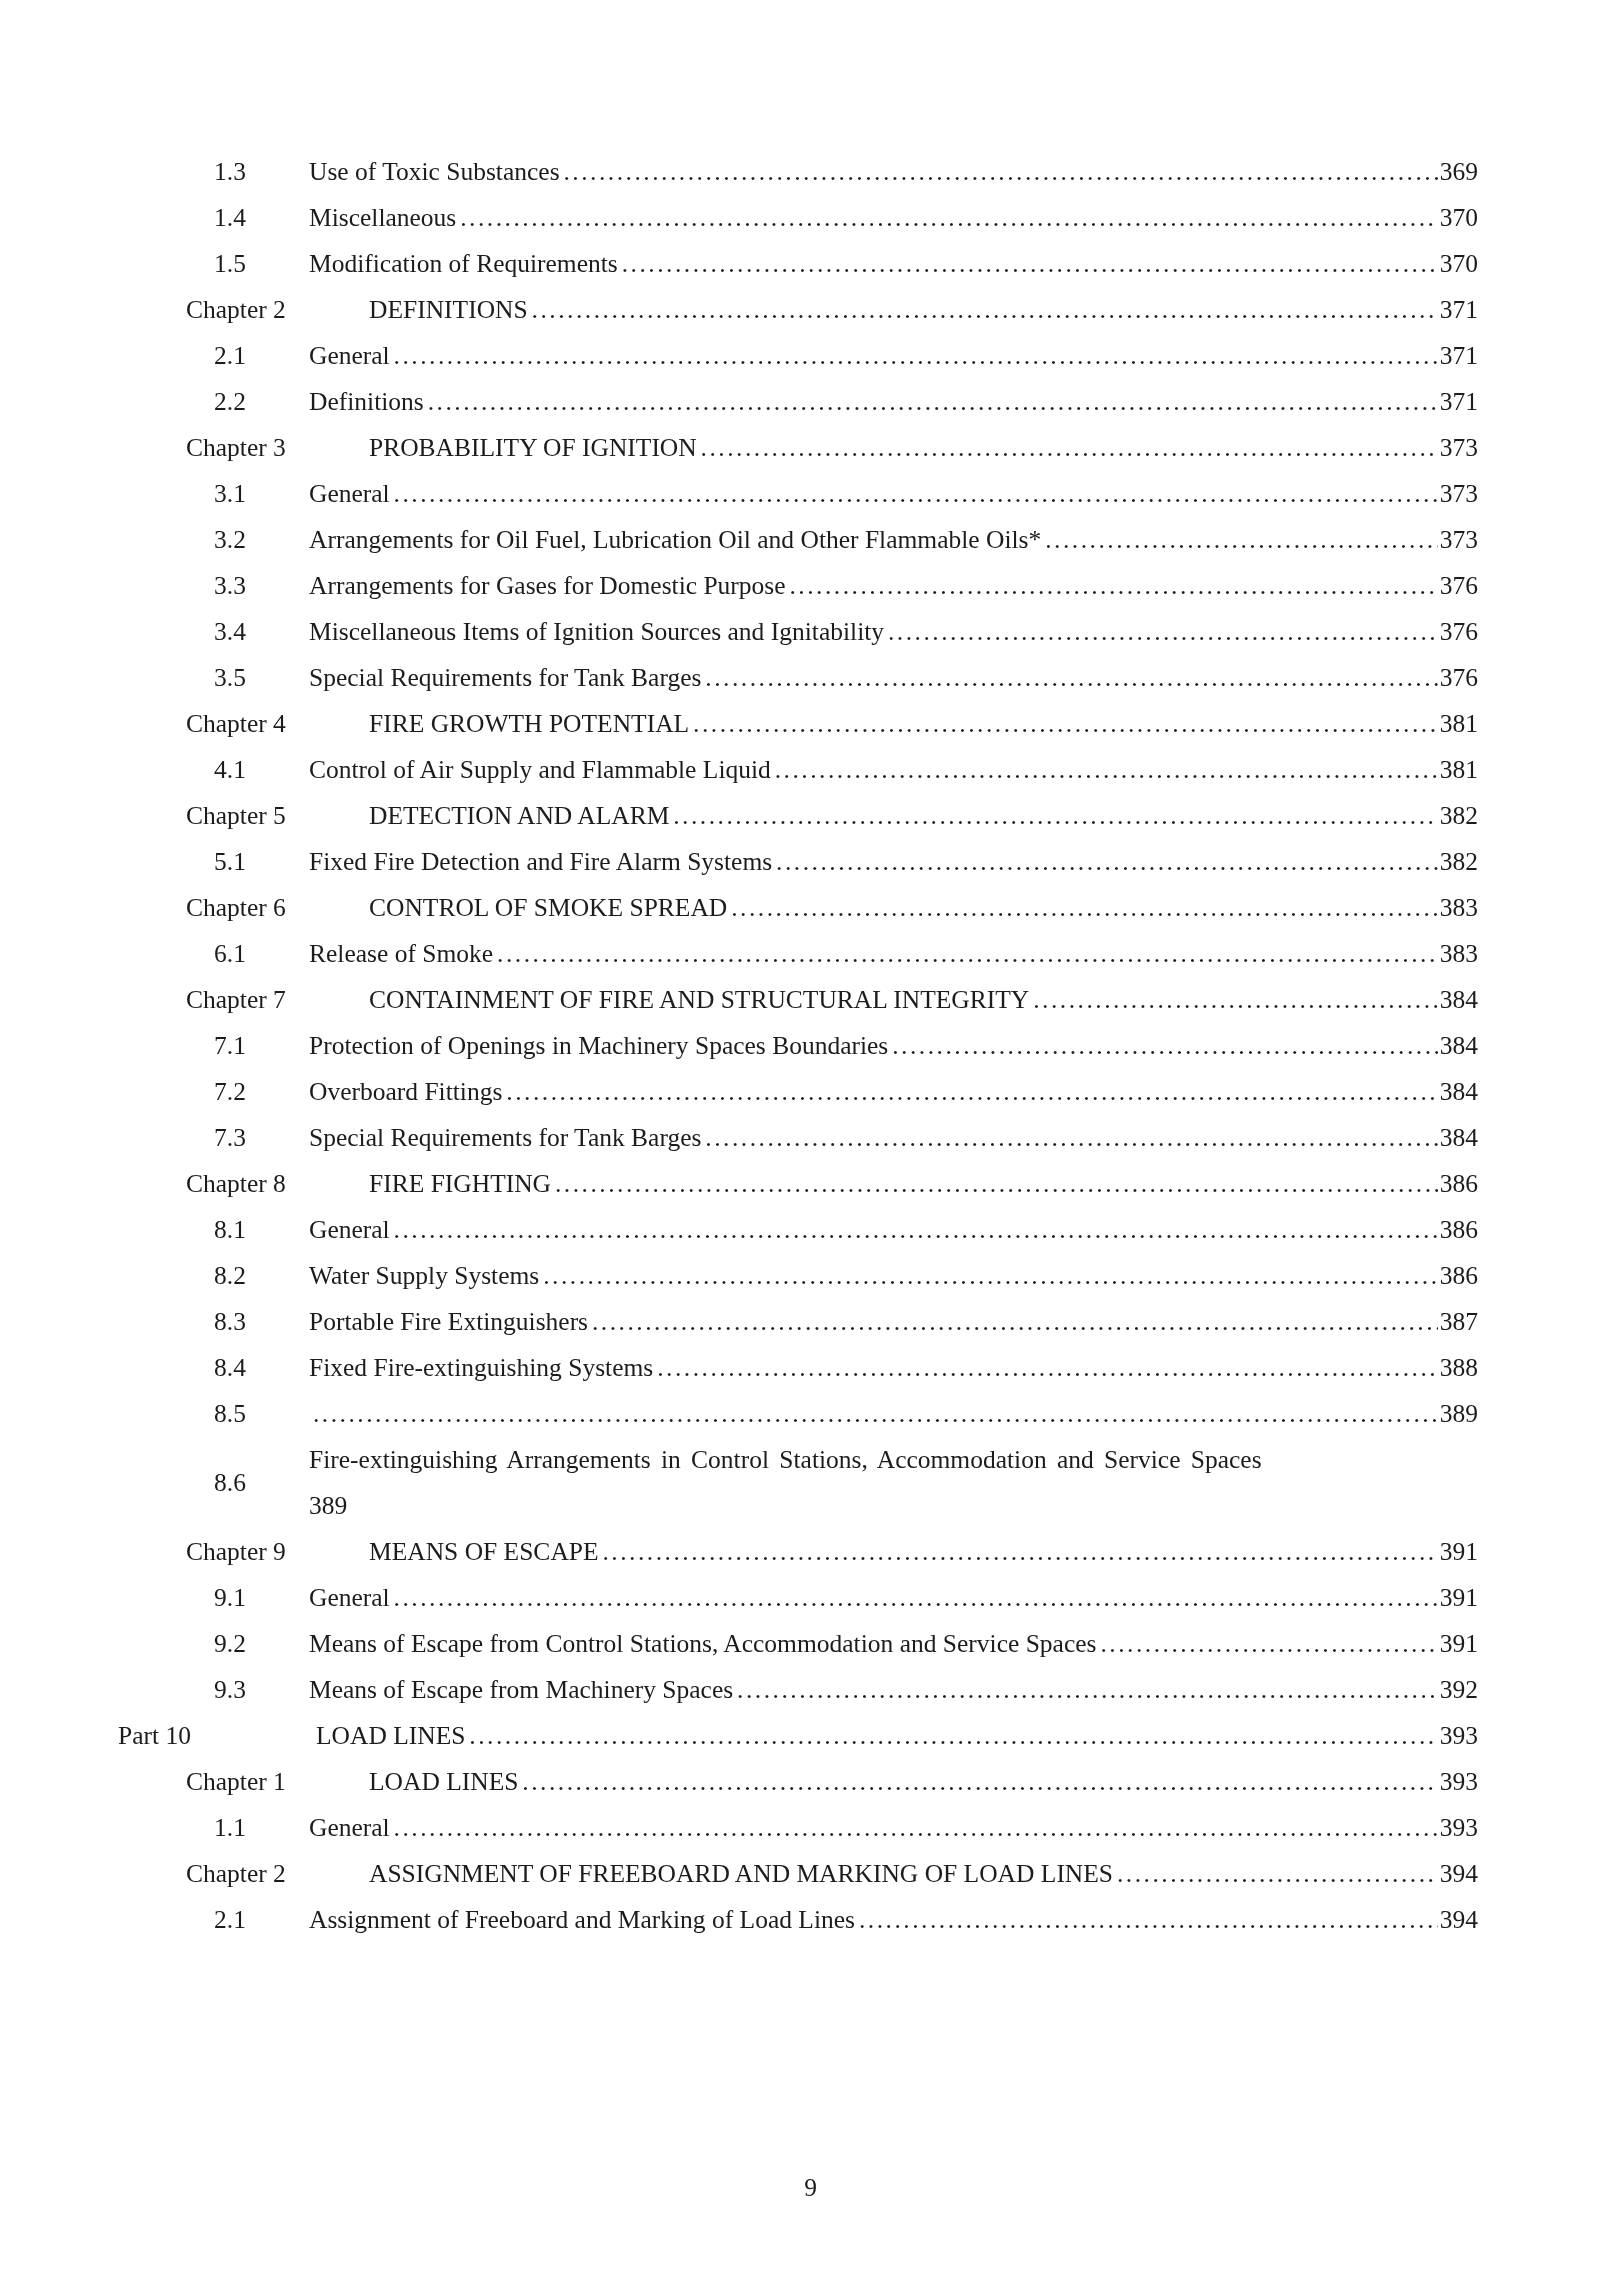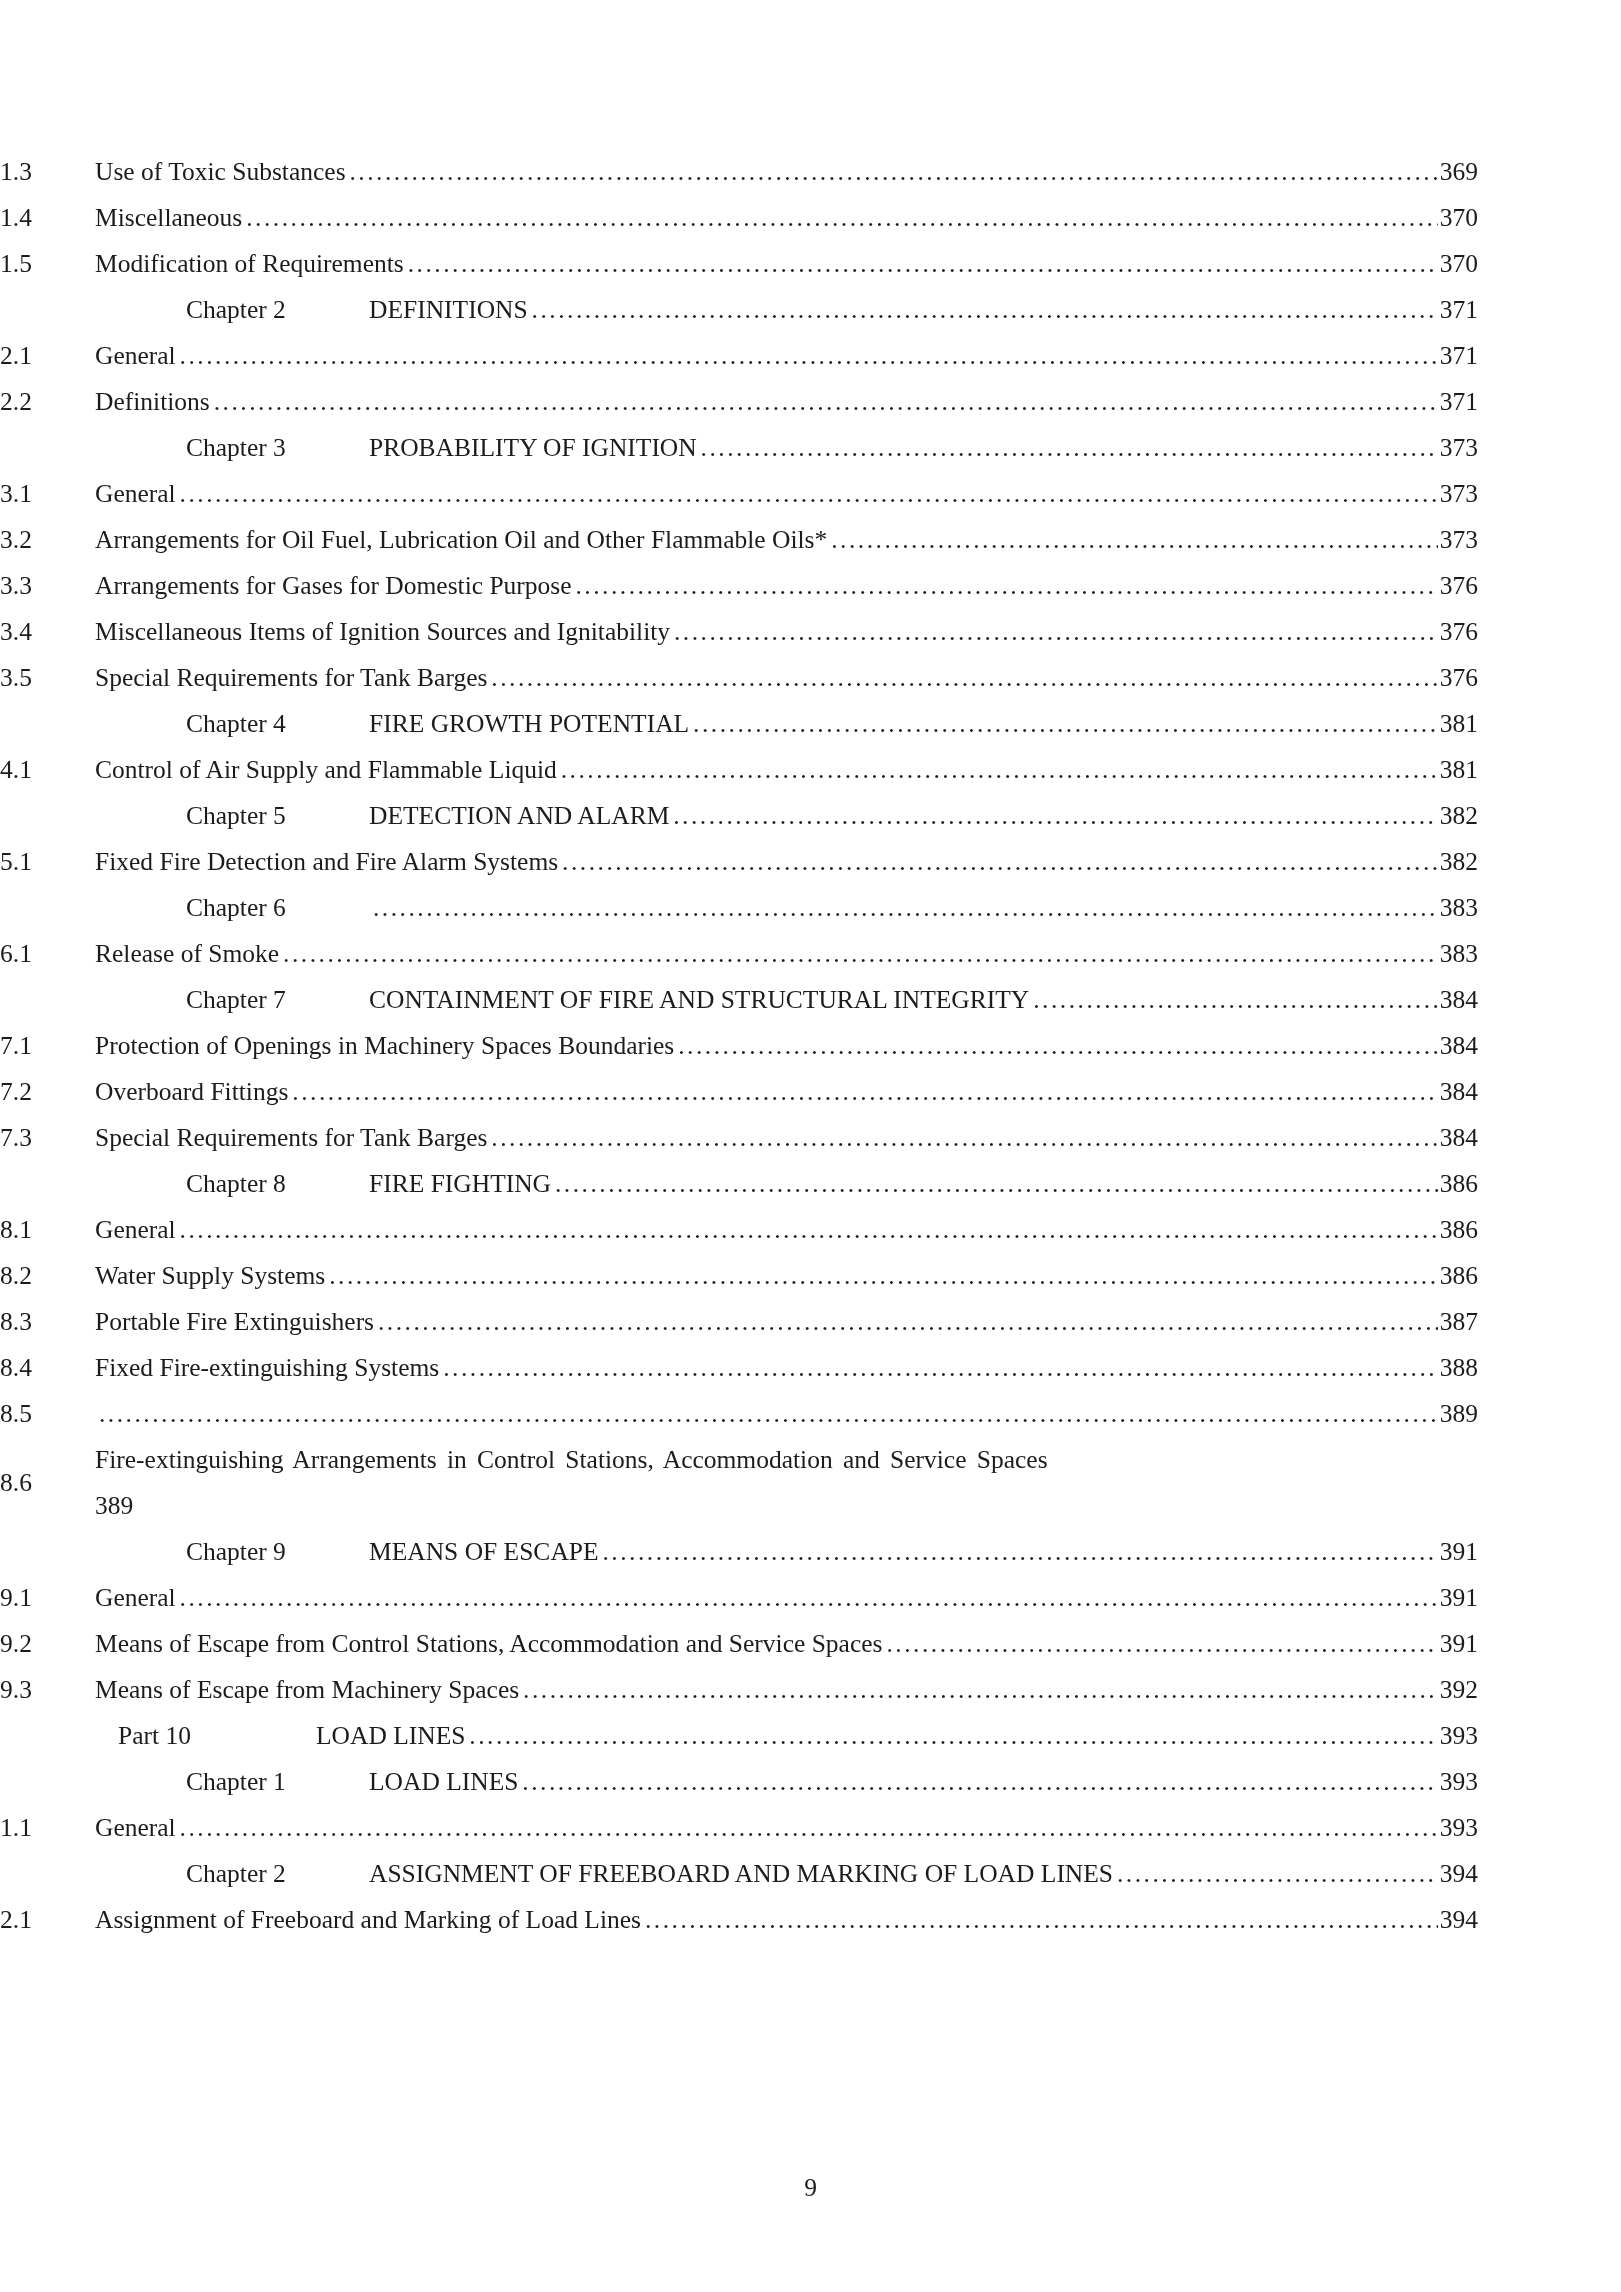--- a/index.html
+++ b/index.html
@@ -26,21 +26,21 @@
     align-items: baseline;
     line-height: 46px;
     padding-right: 143px;
     white-space: nowrap;
   }
   
   .level-part    { padding-left: 118px; }
   .level-part    .num { width: 198px; flex: none; }
   .level-chapter { padding-left: 186px; }
   .level-chapter .num { width: 183px; flex: none; }
-  .level-section { }
+  .level-section { padding-left: 214px; }
   .level-section .num { width: 95px; flex: none; }
 
   .title { flex: none; }
   .leader {
     flex: 1 1 auto;
     overflow: hidden;
     white-space: nowrap;
     margin-left: 3.9px;
     margin-right: 2px;
     min-width: 17.6px;
@@ -166,20 +166,21 @@
     <span class="pagenum">382</span>
   </div>
       <div class="toc-row level-section">
     <span class="num">5.1</span>
     <span class="title">Fixed Fire Detection and Fire Alarm Systems</span>
     <span class="leader"></span>
     <span class="pagenum">382</span>
   </div>
       <div class="toc-row level-chapter">
     <span class="num">Chapter 6</span>
+    <span class="title">CONTROL OF SMOKE SPREAD</span>
     <span class="leader"></span>
     <span class="pagenum">383</span>
   </div>
       <div class="toc-row level-section">
     <span class="num">6.1</span>
     <span class="title">Release of Smoke</span>
     <span class="leader"></span>
     <span class="pagenum">383</span>
   </div>
       <div class="toc-row level-chapter">

